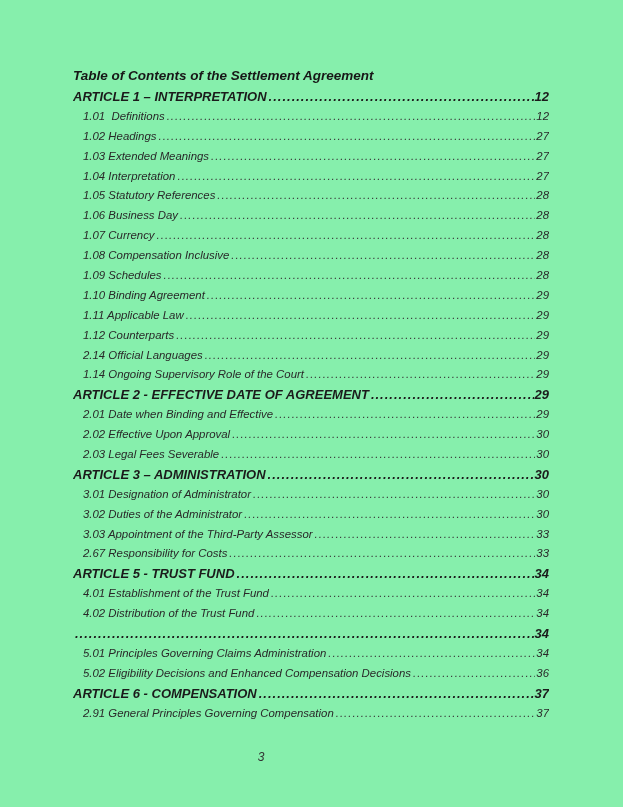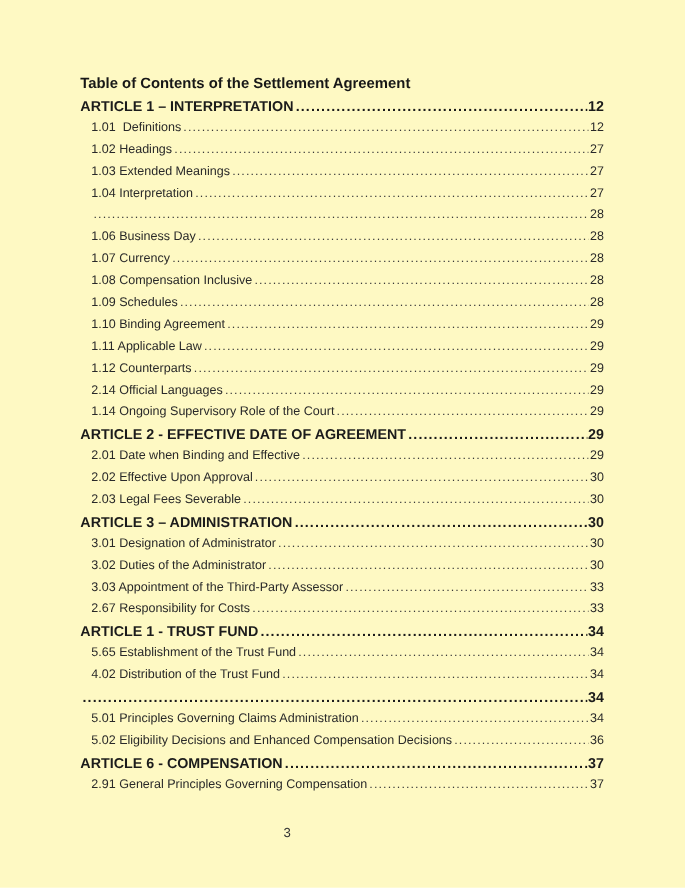--- a/index.html
+++ b/index.html
@@ -11,21 +11,22 @@
     width: 623px;
     height: 807px;
     position: relative;
     font-family: "Liberation Sans", sans-serif;
     color: #222222;
     overflow: hidden;
   }
   .page {
     position: absolute;
     inset: 0;
-    background: #fef9c3;
+    background: #86efac;
+    font-style: italic;
   }
   .content {
     position: absolute;
     left: 73px;
     top: 66px;
     width: 476px;
   }
   .doc-title {
     font-size: 13.5px;
     font-weight: 700;
@@ -108,20 +109,21 @@
           <span class="label">1.03 Extended Meanings</span>
           <span class="dots">................................................................................................................................................................................................................................................................................................................................................................................................................</span>
           <span class="pagenum">27</span>
         </div>
         <div class="toc-row section">
           <span class="label">1.04 Interpretation</span>
           <span class="dots">................................................................................................................................................................................................................................................................................................................................................................................................................</span>
           <span class="pagenum">27</span>
         </div>
         <div class="toc-row section">
+          <span class="label">1.05 Statutory References</span>
           <span class="dots">................................................................................................................................................................................................................................................................................................................................................................................................................</span>
           <span class="pagenum">28</span>
         </div>
         <div class="toc-row section">
           <span class="label">1.06 Business Day</span>
           <span class="dots">................................................................................................................................................................................................................................................................................................................................................................................................................</span>
           <span class="pagenum">28</span>
         </div>
         <div class="toc-row section">
           <span class="label">1.07 Currency</span>
@@ -202,26 +204,26 @@
           <span class="label">3.03 Appointment of the Third-Party Assessor</span>
           <span class="dots">................................................................................................................................................................................................................................................................................................................................................................................................................</span>
           <span class="pagenum">33</span>
         </div>
         <div class="toc-row section">
           <span class="label">2.67 Responsibility for Costs</span>
           <span class="dots">................................................................................................................................................................................................................................................................................................................................................................................................................</span>
           <span class="pagenum">33</span>
         </div>
         <div class="toc-row article">
-          <span class="label">ARTICLE 1 - TRUST FUND</span>
-          <span class="dots">................................................................................................................................................................................................................................................................................................................................................................................................................</span>
-          <span class="pagenum">34</span>
-        </div>
-        <div class="toc-row section">
-          <span class="label">5.65 Establishment of the Trust Fund</span>
+          <span class="label">ARTICLE 5 - TRUST FUND</span>
+          <span class="dots">................................................................................................................................................................................................................................................................................................................................................................................................................</span>
+          <span class="pagenum">34</span>
+        </div>
+        <div class="toc-row section">
+          <span class="label">4.01 Establishment of the Trust Fund</span>
           <span class="dots">................................................................................................................................................................................................................................................................................................................................................................................................................</span>
           <span class="pagenum">34</span>
         </div>
         <div class="toc-row section">
           <span class="label">4.02 Distribution of the Trust Fund</span>
           <span class="dots">................................................................................................................................................................................................................................................................................................................................................................................................................</span>
           <span class="pagenum">34</span>
         </div>
         <div class="toc-row article">
           <span class="dots">................................................................................................................................................................................................................................................................................................................................................................................................................</span>

